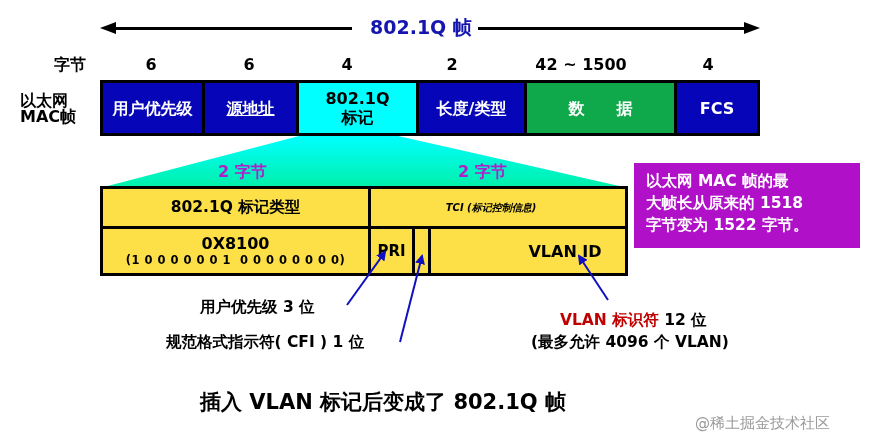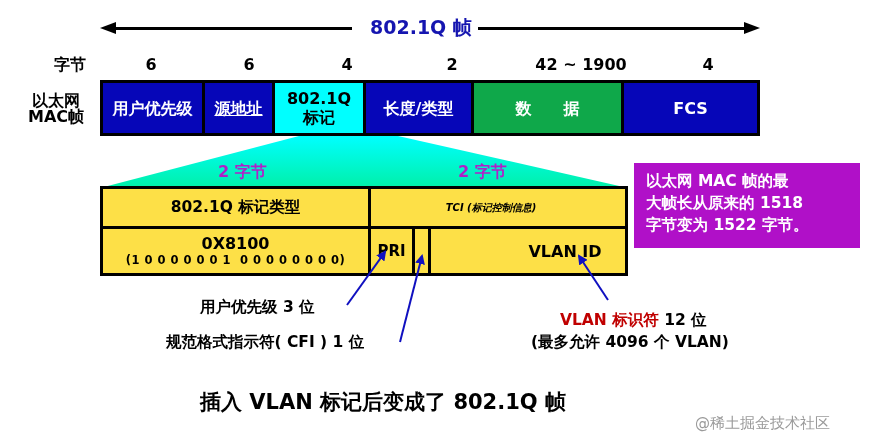--- a/index.html
+++ b/index.html
@@ -12,21 +12,21 @@
   .arrowhead-left { position: absolute; width: 0; height: 0; border-top: 6px solid transparent; border-bottom: 6px solid transparent; border-right: 16px solid #000; }
   .arrowhead-right { position: absolute; width: 0; height: 0; border-top: 6px solid transparent; border-bottom: 6px solid transparent; border-left: 16px solid #000; }
   .frame-title { color: #1515b0; font-size: 19px; }
   .byte-label { font-size: 16px; color: #000; }
   .frame { position: absolute; left: 100px; top: 80px; width: 660px; height: 56px; border: 3px solid #000; box-sizing: border-box; display: flex; background: #000; }
   .seg { height: 100%; box-sizing: border-box; display: flex; align-items: center; justify-content: center; text-align: center; color: #fff; font-size: 16px; line-height: 19px; }
   .seg + .seg { border-left: 3px solid #000; }
   .seg.blue { background: #0606b8; }
   .seg.cyan { background: #00ffff; color: #000; }
   .seg.green { background: #0fa84a; }
-  .row-label { font-size: 16px; line-height: 16px; color: #000; text-align: center; }
+  .row-label { font-size: 16px; line-height: 16px; color: #000; text-align: left; }
   .tag-table { position: absolute; left: 100px; top: 186px; width: 528px; height: 90px; border: 3px solid #000; box-sizing: border-box; background: #fde047; }
   .cell { position: absolute; box-sizing: border-box; display: flex; flex-direction: column; align-items: center; justify-content: center; color: #000; }
   .vline { position: absolute; width: 3px; background: #000; }
   .hline { position: absolute; height: 3px; background: #000; }
   .bytes2 { color: #b020c8; font-size: 16px; }
   .note-box { position: absolute; left: 634px; top: 163px; width: 226px; height: 85px; background: #b010c8; color: #fff; font-size: 15.5px; line-height: 22px; padding: 7px 0 0 12px; box-sizing: border-box; }
   .ann { font-size: 15.5px; color: #000; }
   .ann-red { color: #c00000; }
   .caption { font-size: 21px; color: #000; }
   .watermark { font-size: 15px; color: #9a9a9a; font-weight: normal; }
@@ -38,36 +38,36 @@
 <div class="arrow-line" style="left:112px; top:27px; width:240px;"></div>
 <div class="txt frame-title" style="left:370px; top:15px;">802.1Q 帧</div>
 <div class="arrow-line" style="left:478px; top:27px; width:270px;"></div>
 <div class="arrowhead-right" style="left:744px; top:22px;"></div>
 
 <div class="txt byte-label" style="left:54px; top:55px;">字节</div>
 <div class="txt byte-label center" style="left:100px; top:55px; width:102px;">6</div>
 <div class="txt byte-label center" style="left:202px; top:55px; width:94px;">6</div>
 <div class="txt byte-label center" style="left:296px; top:55px; width:102px;">4</div>
 <div class="txt byte-label center" style="left:398px; top:55px; width:108px;">2</div>
-<div class="txt byte-label center" style="left:506px; top:55px; width:150px;">42 ~ 1900</div>
+<div class="txt byte-label center" style="left:506px; top:55px; width:150px;">42 ~ 1500</div>
 <div class="txt byte-label center" style="left:656px; top:55px; width:104px;">4</div>
 
 <div class="txt row-label" style="left:20px; top:93px; width:72px;">
   <div>以太网</div>
   <div>MAC帧</div>
 </div>
 
 <div class="frame">
   <div class="seg blue" style="width:99px;">
     <span>用户优先级</span>
   </div>
-  <div class="seg blue" style="width:70px;text-decoration:underline;">
+  <div class="seg blue" style="width:94px;text-decoration:underline;">
     <span>源地址</span>
   </div>
-  <div class="seg cyan" style="width:91px; flex-direction:column;">
+  <div class="seg cyan" style="width:120px; flex-direction:column;">
     <span>802.1Q</span>
     <span>标记</span>
   </div>
   <div class="seg blue" style="width:108px;">
     <span>长度/类型</span>
   </div>
   <div class="seg green" style="width:150px;">
     <span>数　　据</span>
   </div>
   <div class="seg blue" style="flex:1;">

